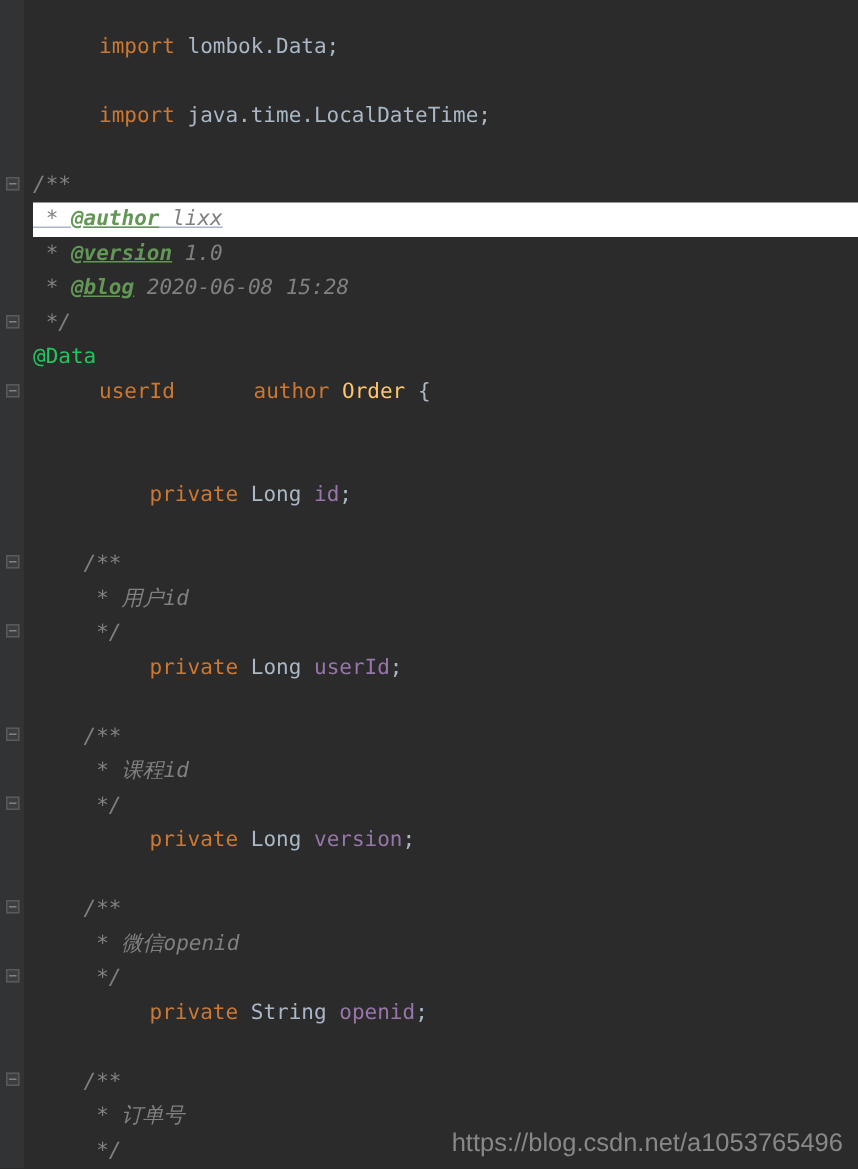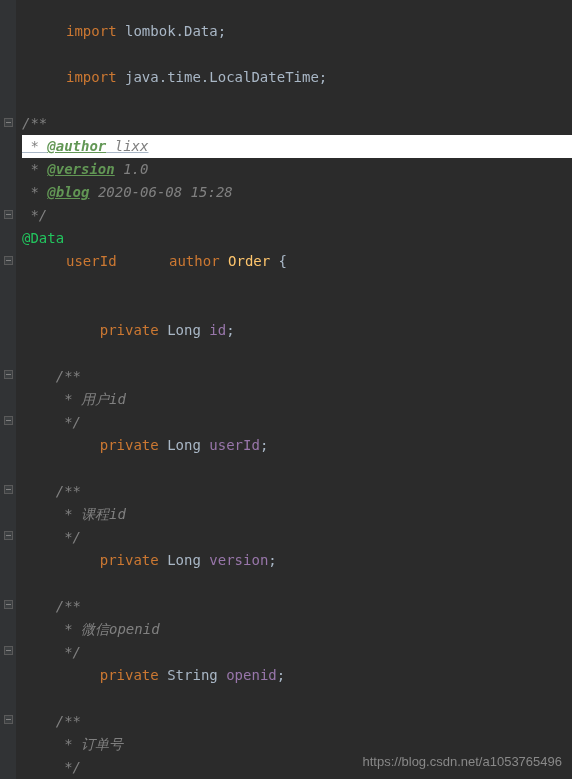--- a/index.html
+++ b/index.html
@@ -54,21 +54,21 @@
     top: 3px;
     width: 5px;
     height: 1px;
     background: #808080;
   }
   .watermark {
     position: absolute;
     right: 10px;
     bottom: 6px;
     color: #888;
-    font-size: 13px;
+    font-size: 17px;
     font-family: sans-serif;
     font-style: normal;
     text-align: right;
   }
 </style>
 </head>
 <body>
 
 <div class="gutter">
   <div class="fold-icon" style="top:118px"></div>

